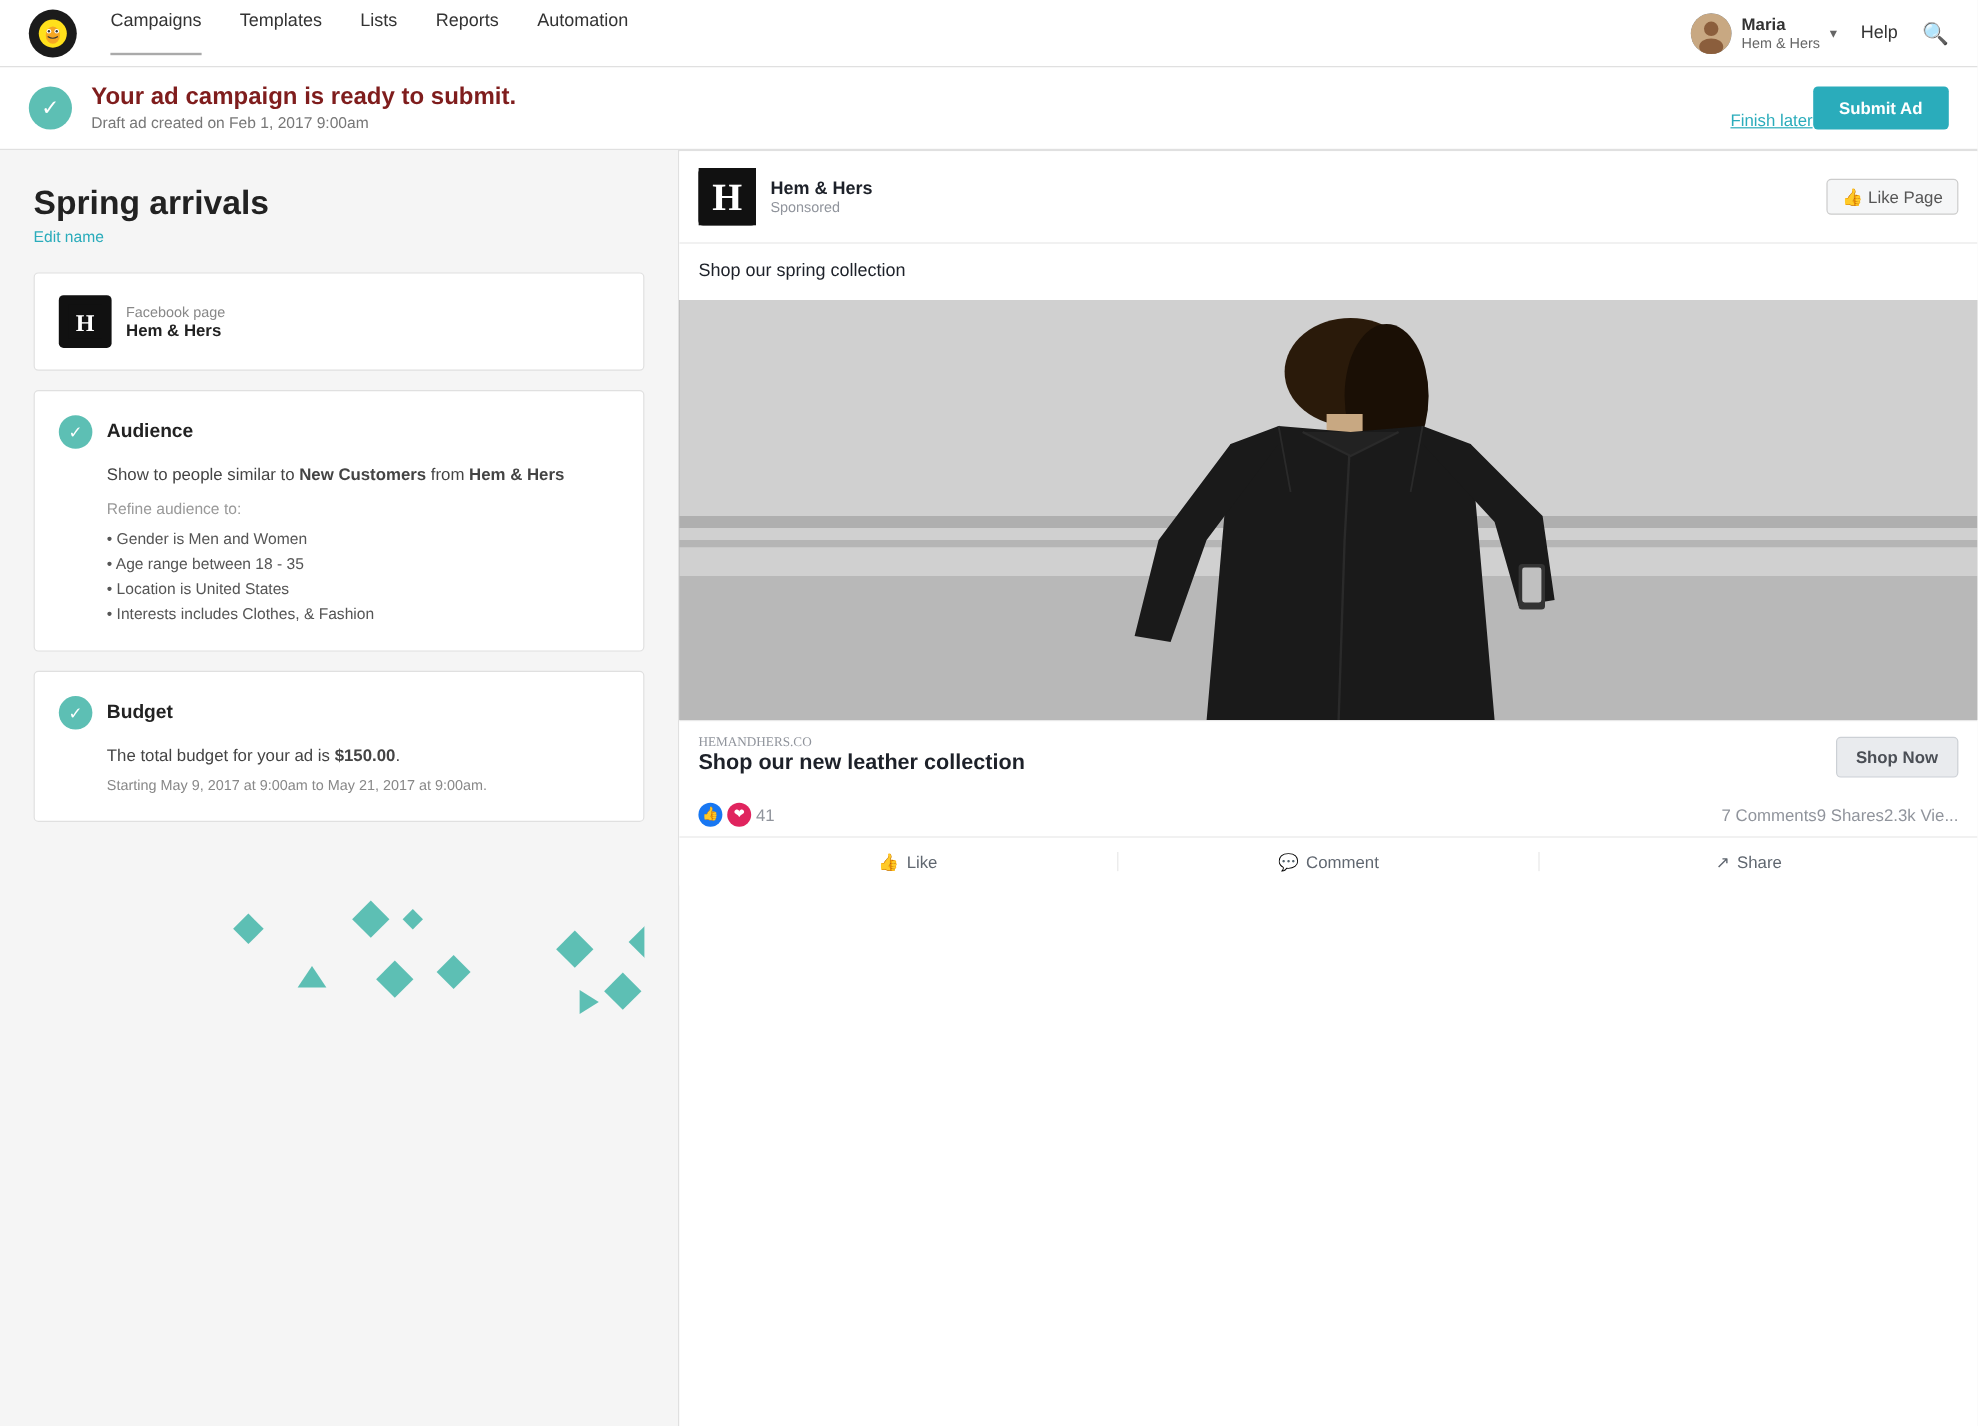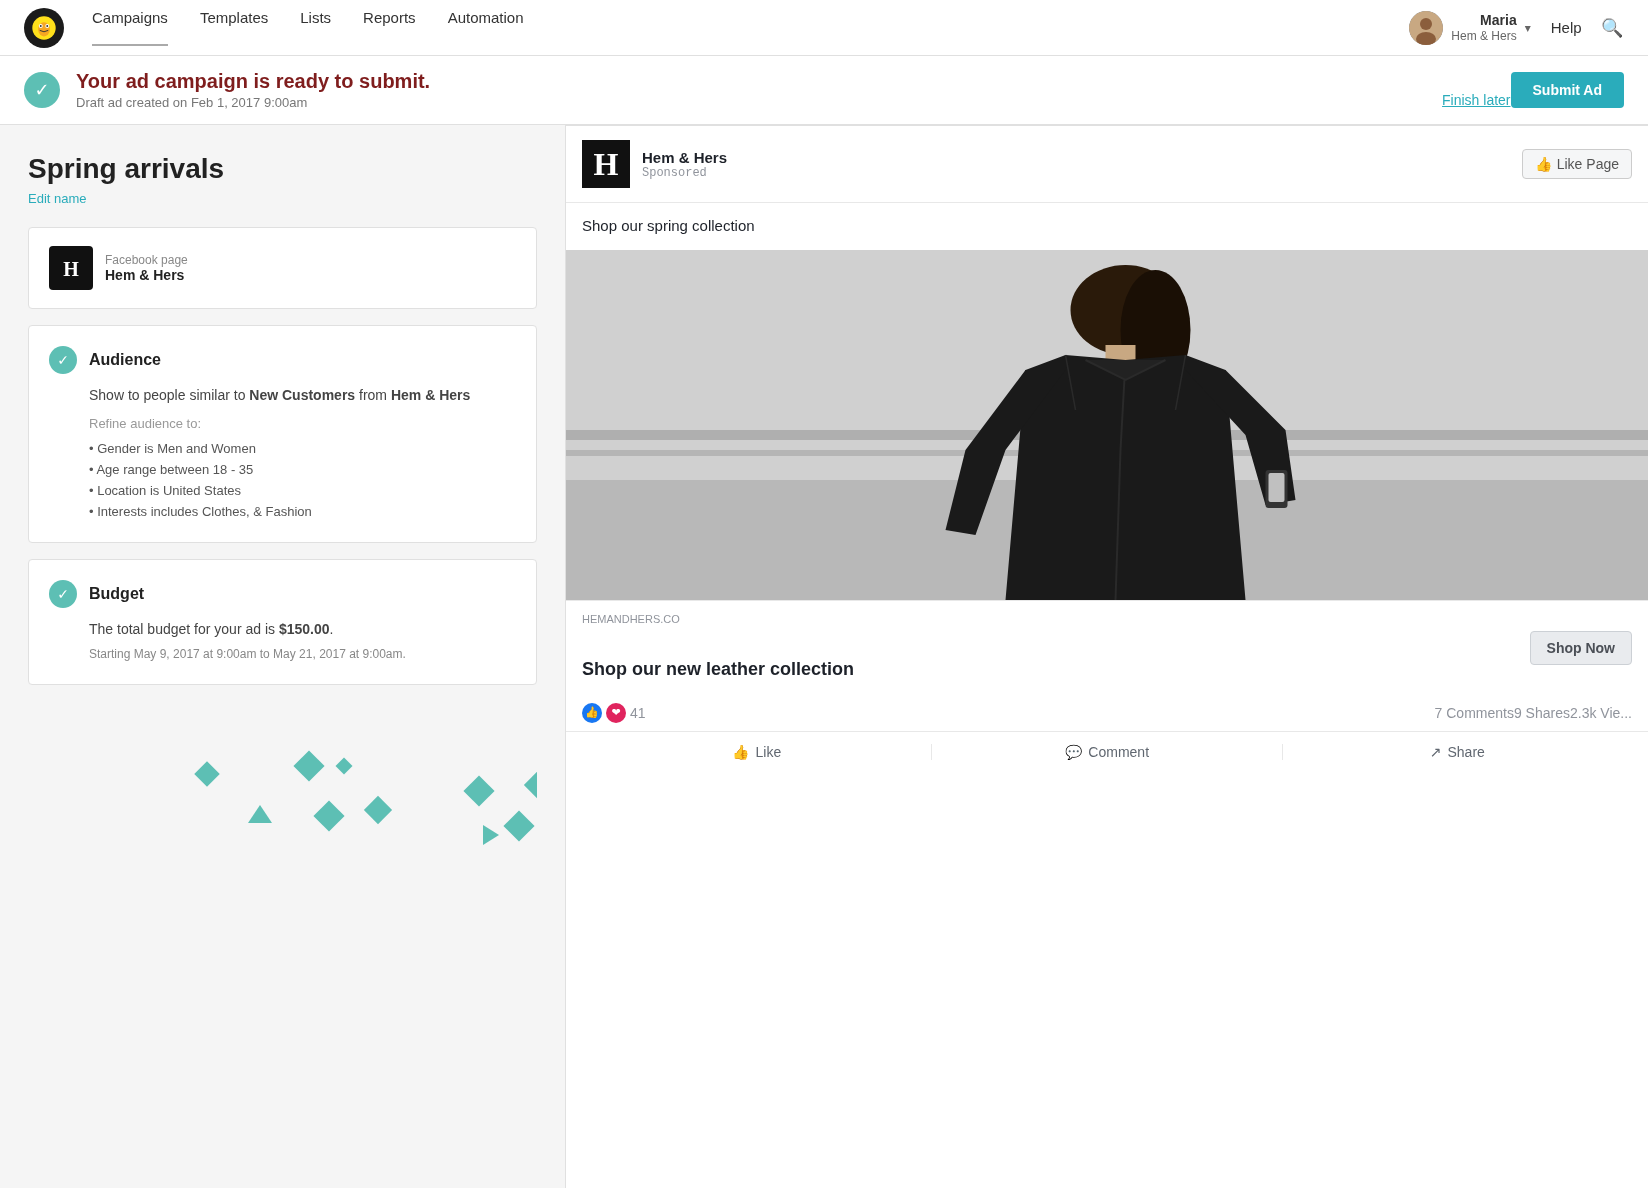--- a/index.html
+++ b/index.html
@@ -33,21 +33,21 @@
     .nav-link.active { border-bottom: 2px solid #aaa; }
     .nav-right { display: flex; align-items: center; gap: 20px; }
     .nav-user { display: flex; align-items: center; gap: 8px; cursor: pointer; }
     .nav-avatar {
       width: 34px; height: 34px; border-radius: 50%;
       background: #888;
       overflow: hidden;
       display: flex; align-items: center; justify-content: center;
       font-size: 14px; color: #fff;
     }
-    .nav-user-info { line-height: 1.3; text-align: right; }
+    .nav-user-info { line-height: 1.3; }
     .nav-user-name { font-size: 14px; font-weight: 600; color: #333; }
     .nav-user-sub { font-size: 12px; color: #666; }
     .nav-chevron { color: #666; font-size: 12px; }
     .nav-help { font-size: 15px; color: #333; cursor: pointer; }
     .nav-search-icon { font-size: 18px; color: #333; cursor: pointer; }
 
     
     .banner {
       background: #fff;
       border-bottom: 1px solid #e0e0e0;
@@ -174,21 +174,21 @@
       border-bottom: 1px solid #e8e8e8;
     }
     .fb-page-avatar {
       width: 48px; height: 48px;
       background: #111; border-radius: 4px;
       display: flex; align-items: center; justify-content: center;
       flex-shrink: 0; margin-right: 12px;
     }
     .fb-page-info { flex: 1; }
     .fb-page-info-name { font-size: 15px; font-weight: 700; color: #1d2129; }
-    .fb-page-info-sponsored { font-size: 12px; color: #90949c; font-family: Liberation Mono, monospace; }
+    .fb-page-info-sponsored { font-size: 12px; color: #90949c; }
     .like-page-btn {
       border: 1px solid #ccc; border-radius: 4px;
       padding: 6px 12px; font-size: 14px; color: #555;
       background: #f5f6f7; cursor: pointer;
       display: flex; align-items: center; gap: 4px;
     }
 
     .fb-caption {
       padding: 12px 16px;
       font-size: 15px; color: #1d2129; line-height: 1.5;
@@ -204,22 +204,22 @@
 
     .fb-ad-content {
       padding: 12px 16px;
       border-top: 1px solid #e8e8e8;
       display: flex;
       align-items: center;
       justify-content: space-between;
       gap: 12px;
     }
     .fb-ad-text { flex: 1; }
-    .fb-ad-url { font-size: 11px; color: #90949c; text-transform: uppercase; margin-bottom: 0; }
-    .fb-ad-title { font-size: 18px; font-weight: 700; color: #1d2129; margin-bottom: 3px; margin-top: 34px; }
+    .fb-ad-url { font-size: 11px; color: #90949c; text-transform: uppercase; margin-bottom: 0; font-family: Liberation Serif, serif; }
+    .fb-ad-title { font-size: 18px; font-weight: 700; color: #1d2129; margin-bottom: 3px; }
     .fb-ad-desc { font-size: 14px; color: #4b4f56; }
     .shop-now-btn {
       background: #e9ebee; border: 1px solid #ccd0d5;
       border-radius: 4px; padding: 8px 16px;
       font-size: 14px; font-weight: 700; color: #4b4f56;
       cursor: pointer; white-space: nowrap; flex-shrink: 0;
     }
 
     .fb-reactions {
       padding: 8px 16px;

